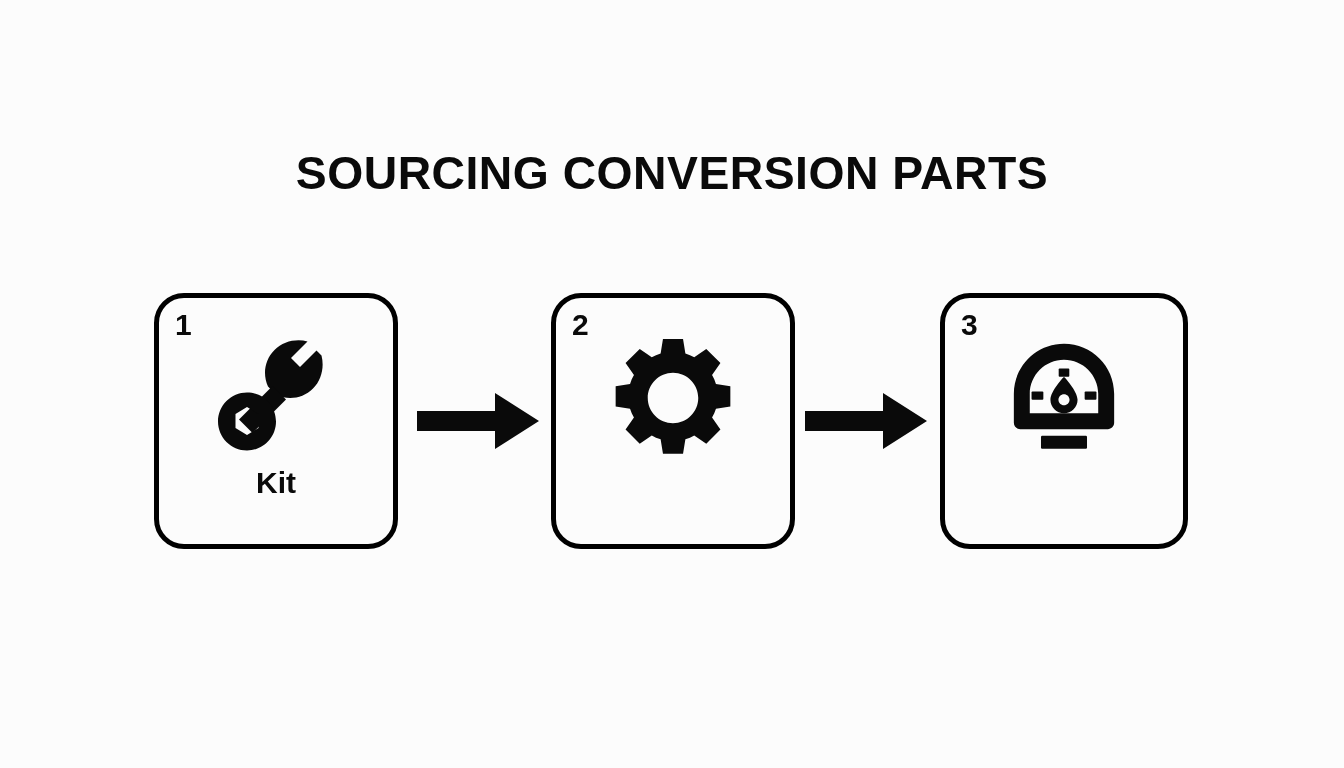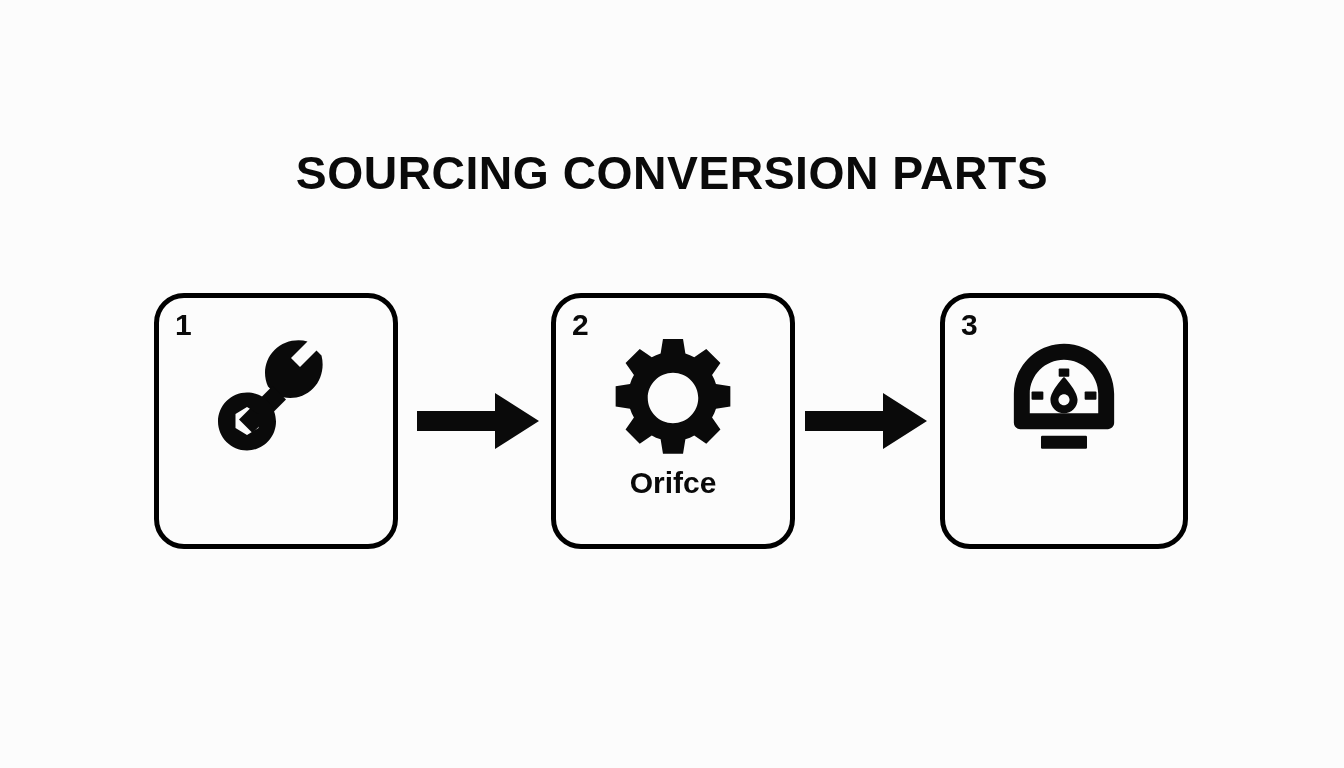--- a/index.html
+++ b/index.html
@@ -136,20 +136,21 @@
             <path fill-rule="evenodd" d="M38.0 95.5 C38.0 79.5 25.0 66.5 9.0 66.5
                      C-7.0 66.5 -20.0 79.5 -20.0 95.5
                      C-20.0 111.5 -7.0 124.5 9.0 124.5
                      C25.0 124.5 38.0 111.5 38.0 95.5 Z
                      M9.0 81.0 L20.5 88.0 L20.5 102.0 L9.0 109.0
                      L-2.5 102.0 L-2.5 88.0 Z" transform="translate(22,-13)"></path>
           </g>
         </svg>
       </div>
 
+      <div class="card-label">Kit</div>
     </div>
 
     <div class="arrow arrow--1">
       <svg width="122" height="56" viewBox="0 0 122 56" aria-hidden="true">
         <path d="M0 18 L78 18 L78 0 L122 28 L78 56 L78 38 L0 38 Z" fill="#0a0a0a"></path>
       </svg>
     </div>
 
     <div class="card card--2">
       <div class="card-badge">2</div>
@@ -174,21 +175,20 @@
                      L9.8 20.4 L21.8 8.4 L32.0 15.5
                      C34.3 14.1 36.8 13.0 39.5 12.2 Z
                      M50.0 28.6 C38.2 28.6 28.6 38.2 28.6 50.0
                      C28.6 61.8 38.2 71.4 50.0 71.4
                      C61.8 71.4 71.4 61.8 71.4 50.0
                      C71.4 38.2 61.8 28.6 50.0 28.6 Z"></path>
           </g>
         </svg>
       </div>
 
-      <div class="card-label">Orifce</div>
     </div>
 
     <div class="arrow arrow--2">
       <svg width="122" height="56" viewBox="0 0 122 56" aria-hidden="true">
         <path d="M0 18 L78 18 L78 0 L122 28 L78 56 L78 38 L0 38 Z" fill="#0a0a0a"></path>
       </svg>
     </div>
 
     <div class="card card--3">
       <div class="card-badge">3</div>

